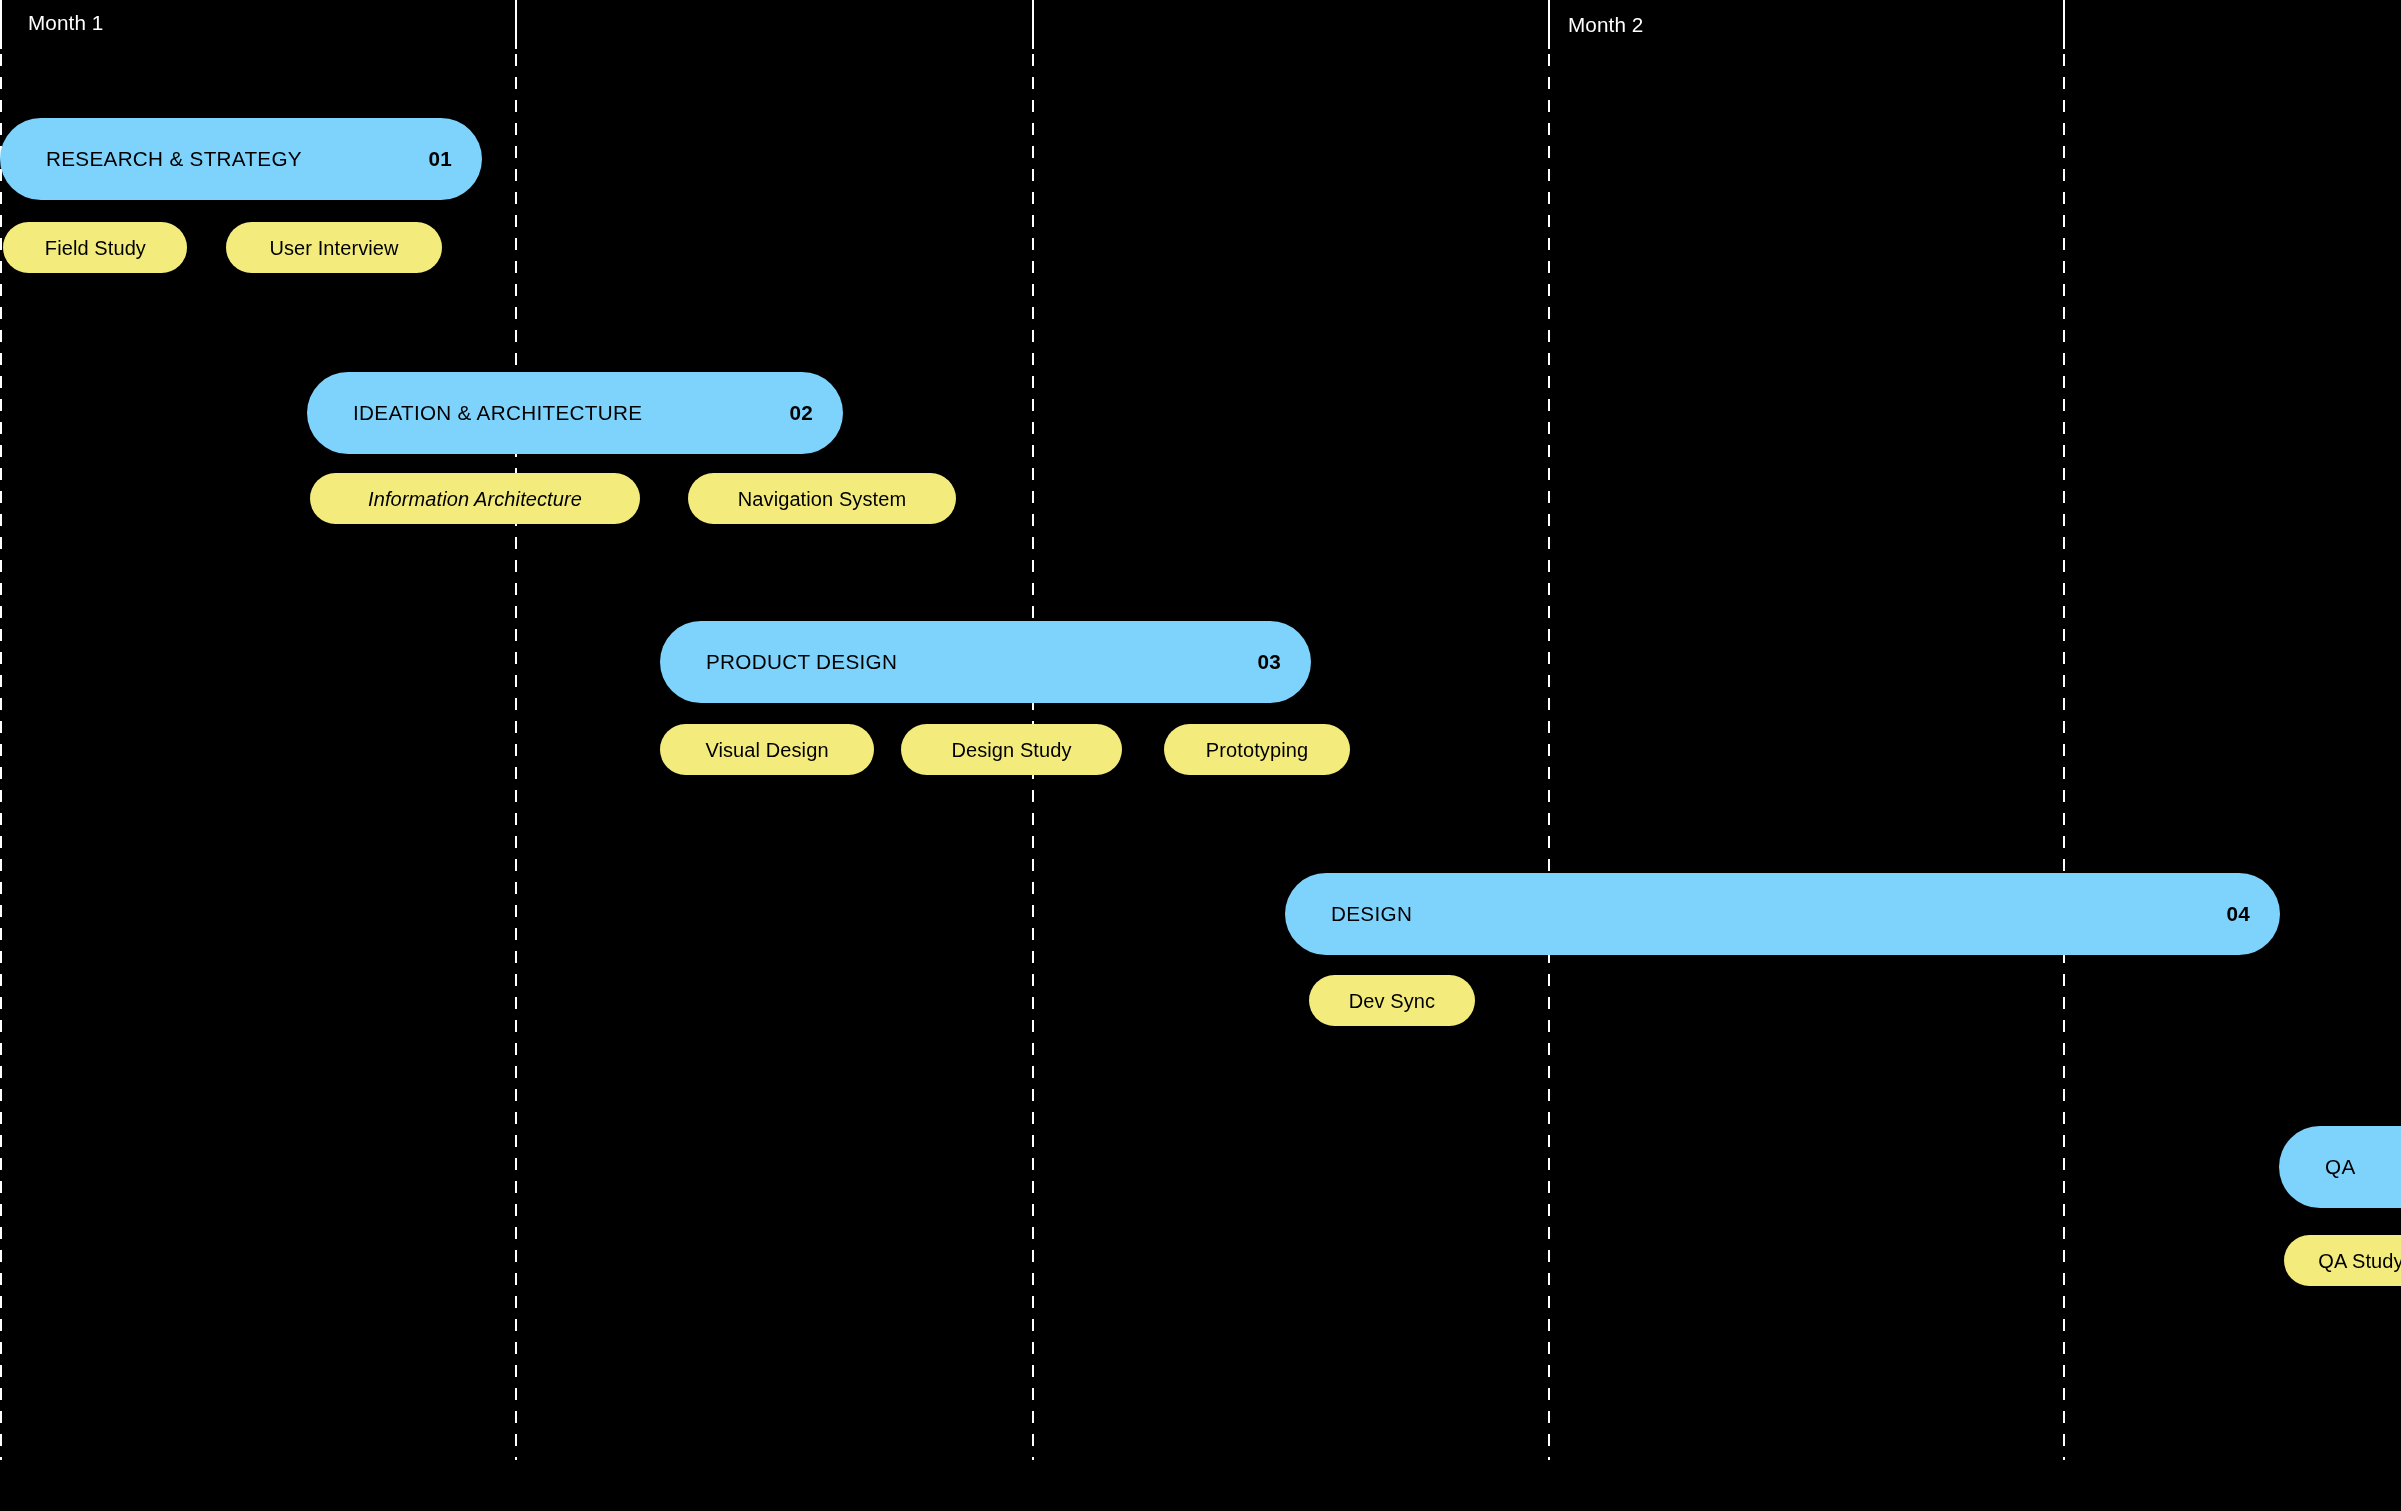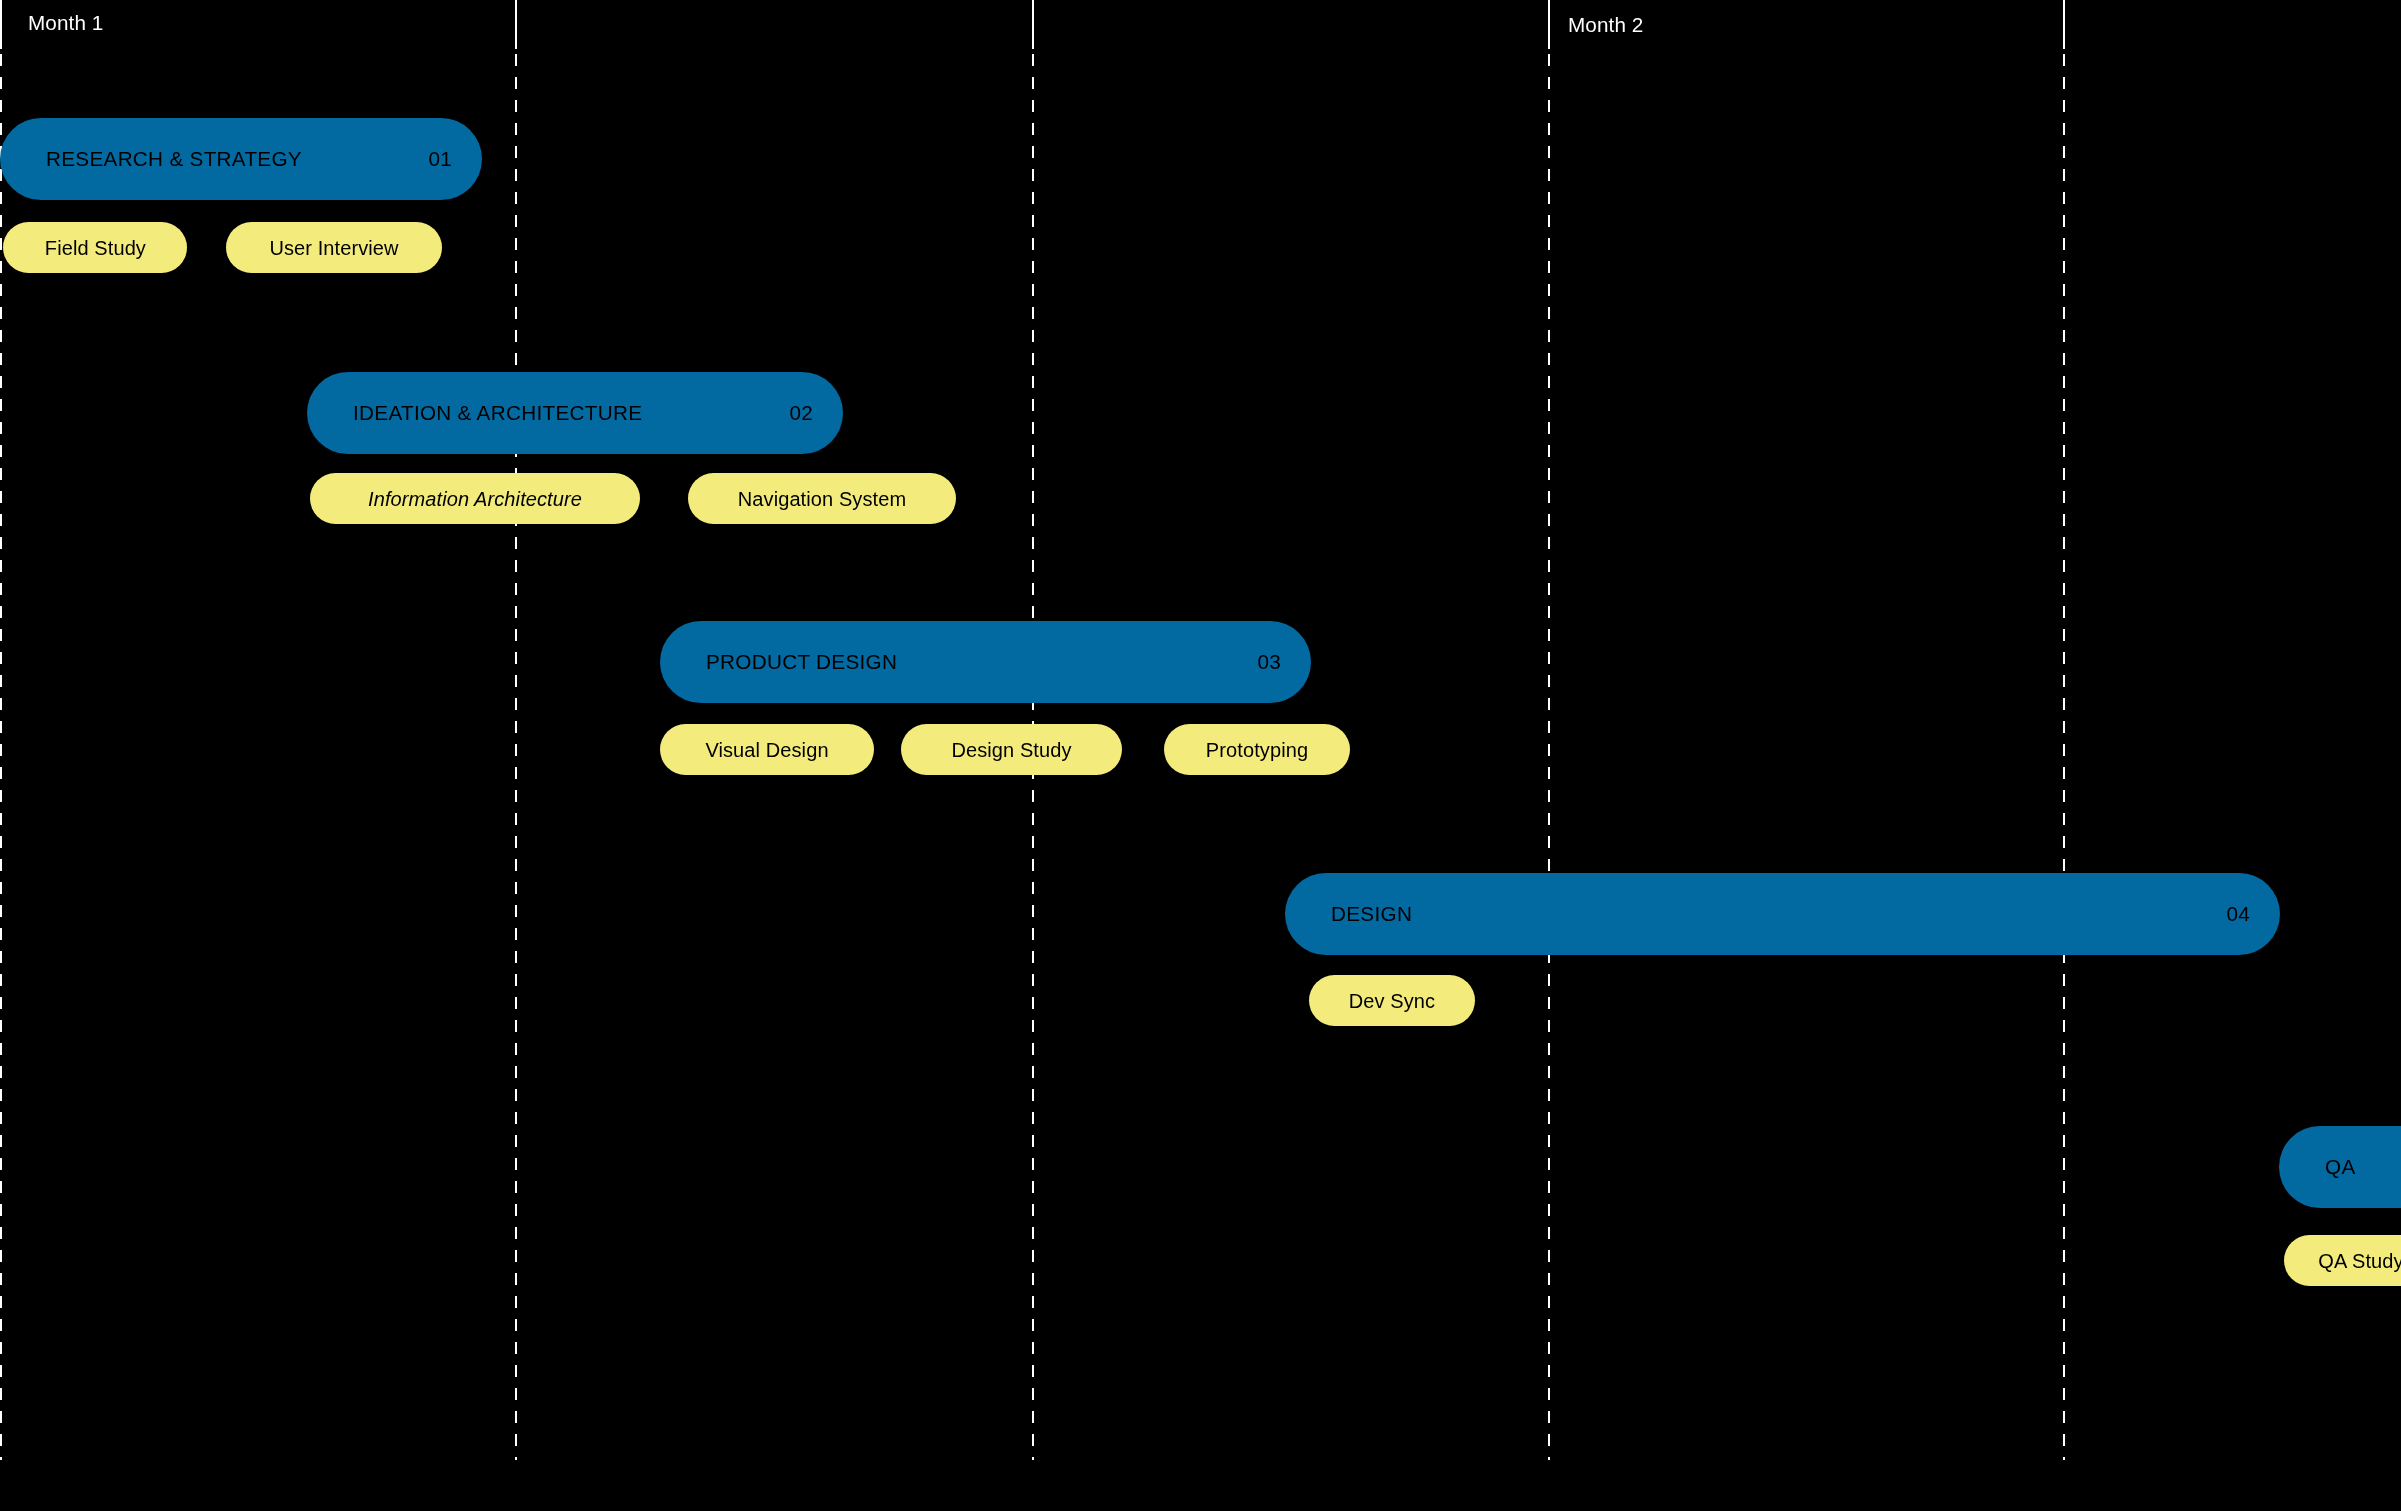--- a/index.html
+++ b/index.html
@@ -62,38 +62,38 @@
     line-height: 1;
     white-space: nowrap;
   }
 
   
   .phase-bar {
     position: absolute;
     display: flex;
     align-items: center;
     justify-content: space-between;
-    background: #0369a1;
+    background: #7dd3fc;
     border-radius: 480px;
     box-sizing: border-box;
     padding: 0 30px 0 46px;
     overflow: hidden;
   }
   .phase-title {
     color: #000000;
     font-size: 20.7px;
     font-weight: 400;
     letter-spacing: 0.3px;
     line-height: 1;
     white-space: nowrap;
   }
   .phase-number {
     color: #000000;
     font-size: 20.7px;
-    font-weight: 400;
+    font-weight: 700;
     letter-spacing: 0.2px;
     line-height: 1;
     white-space: nowrap;
   }
 
   
   .chip {
     position: absolute;
     display: flex;
     align-items: center;

